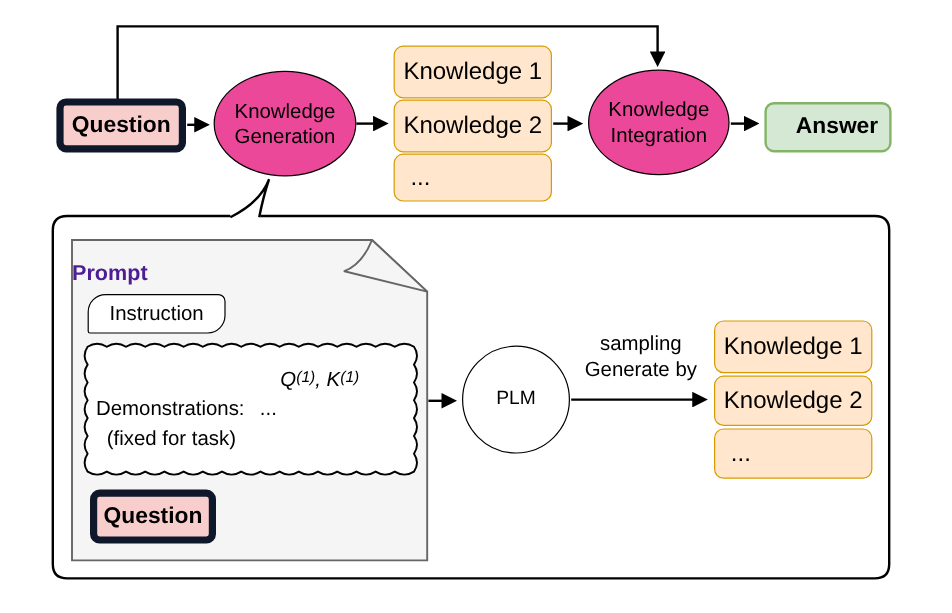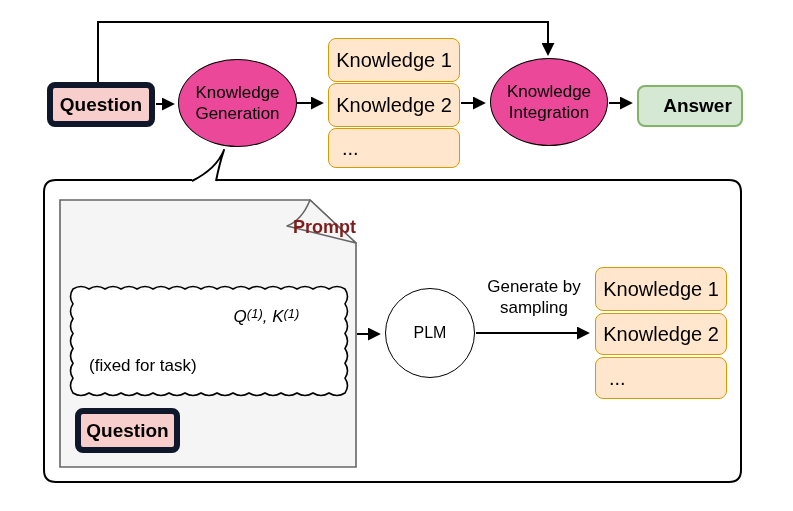--- a/index.html
+++ b/index.html
@@ -12,21 +12,21 @@
         box-sizing:border-box;text-align:center;}
   .box{border-radius:8px;}
   .pink{background:#f8cecc;border:6px solid #0f172a;font-weight:bold;font-size:19px;}
   .green{background:#d5e8d4;border:2px solid #82b366;font-weight:bold;font-size:19px;padding-left:15px;}
   .orange{background:#ffe6cc;border:1.6px solid #d79b00;font-size:20px;border-radius:8px;}
   .orange.dots{justify-content:flex-start;padding-left:13px;}
   .ellipse{background:#ec4899;border:1.7px solid #000;border-radius:50%;
            font-size:17px;line-height:21px;flex-direction:column;}
   .circle{background:#ffffff;border:1.7px solid #000;border-radius:50%;font-size:16px;}
   .plain-label{position:absolute;z-index:2;font-size:17px;line-height:21px;text-align:center;}
-  .prompt-title{position:absolute;z-index:2;font-weight:bold;font-size:18px;color:#7f1d1d;text-align:right;}
+  .prompt-title{position:absolute;z-index:2;font-weight:bold;font-size:18px;color:#4c1d95;text-align:left;}
   .instruction{background:#ffffff;border:1.7px solid #000;border-radius:15px 6px 15px 2px;font-size:17px;}
   .demo-text{position:absolute;z-index:2;font-size:17px;line-height:22px;white-space:nowrap;}
   .math{font-style:italic;}
   .math sup{font-size:13px;font-style:italic;vertical-align:4px;letter-spacing:0;}
   .row-between{display:flex;justify-content:space-between;align-items:baseline;}
 </style>
 </head>
 <body>
 
 <div class="stage">
@@ -80,41 +80,48 @@
     <div>Knowledge</div>
     <div>Integration</div>
   </div>
 
   <div class="node box green" style="left:637px;top:85px;width:106px;height:42px;">
     <span>Answer</span>
   </div>
 
   <div class="prompt-title" style="left:60px;top:217px;width:296px;">Prompt</div>
 
+  <div class="node instruction" style="left:73px;top:245px;width:115px;height:33px;">
+    <span>Instruction</span>
+  </div>
 
   <div class="demo-text math" style="left:200px;top:303px;width:133px;text-align:center;">
     <span>Q</span><sup>(1)</sup><span>, </span><span>K</span><sup>(1)</sup>
   </div>
 
+  <div class="demo-text" style="left:80px;top:330px;">
+    <span>Demonstrations:</span>
+    <span style="margin-left:8px;">...</span>
+  </div>
 
   <div class="demo-text row-between" style="left:89px;top:355px;width:244px;">
     <span>(fixed for task)</span>
   </div>
 
   <div class="node box pink" style="left:75px;top:408px;width:105px;height:45px;">
     <span>Question</span>
   </div>
 
   <div class="node circle" style="left:385px;top:288px;width:90px;height:90px;">
     <span>PLM</span>
   </div>
 
   <div class="plain-label" style="left:476px;top:276px;width:116px;">
+    <div>sampling</div>
     <div>Generate by</div>
-    <div>sampling</div>
   </div>
 
   <div class="node orange" style="left:595px;top:267px;width:132px;height:44px;">
     <span>Knowledge 1</span>
   </div>
   <div class="node orange" style="left:595px;top:313px;width:132px;height:42px;">
     <span>Knowledge 2</span>
   </div>
   <div class="node orange dots" style="left:595px;top:357px;width:132px;height:42px;">
     <span>...</span>

